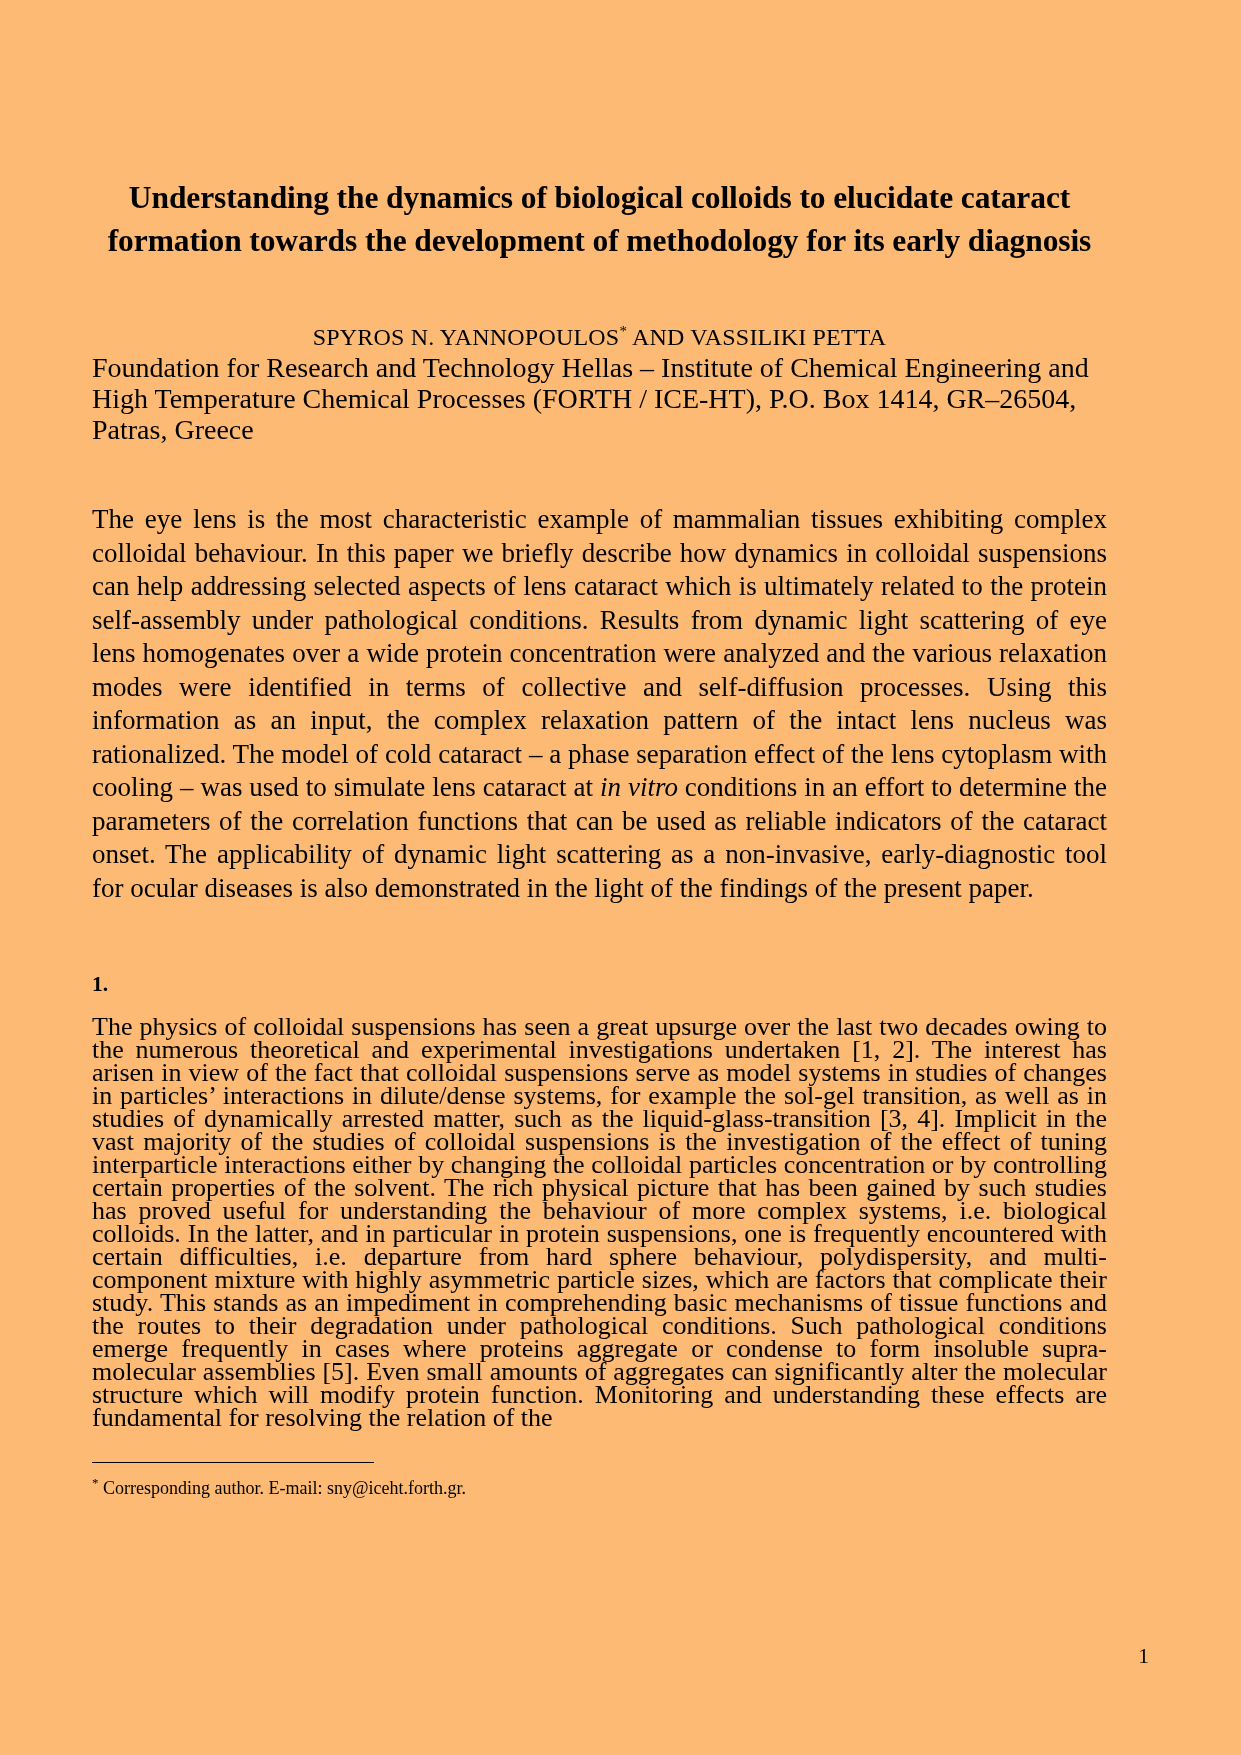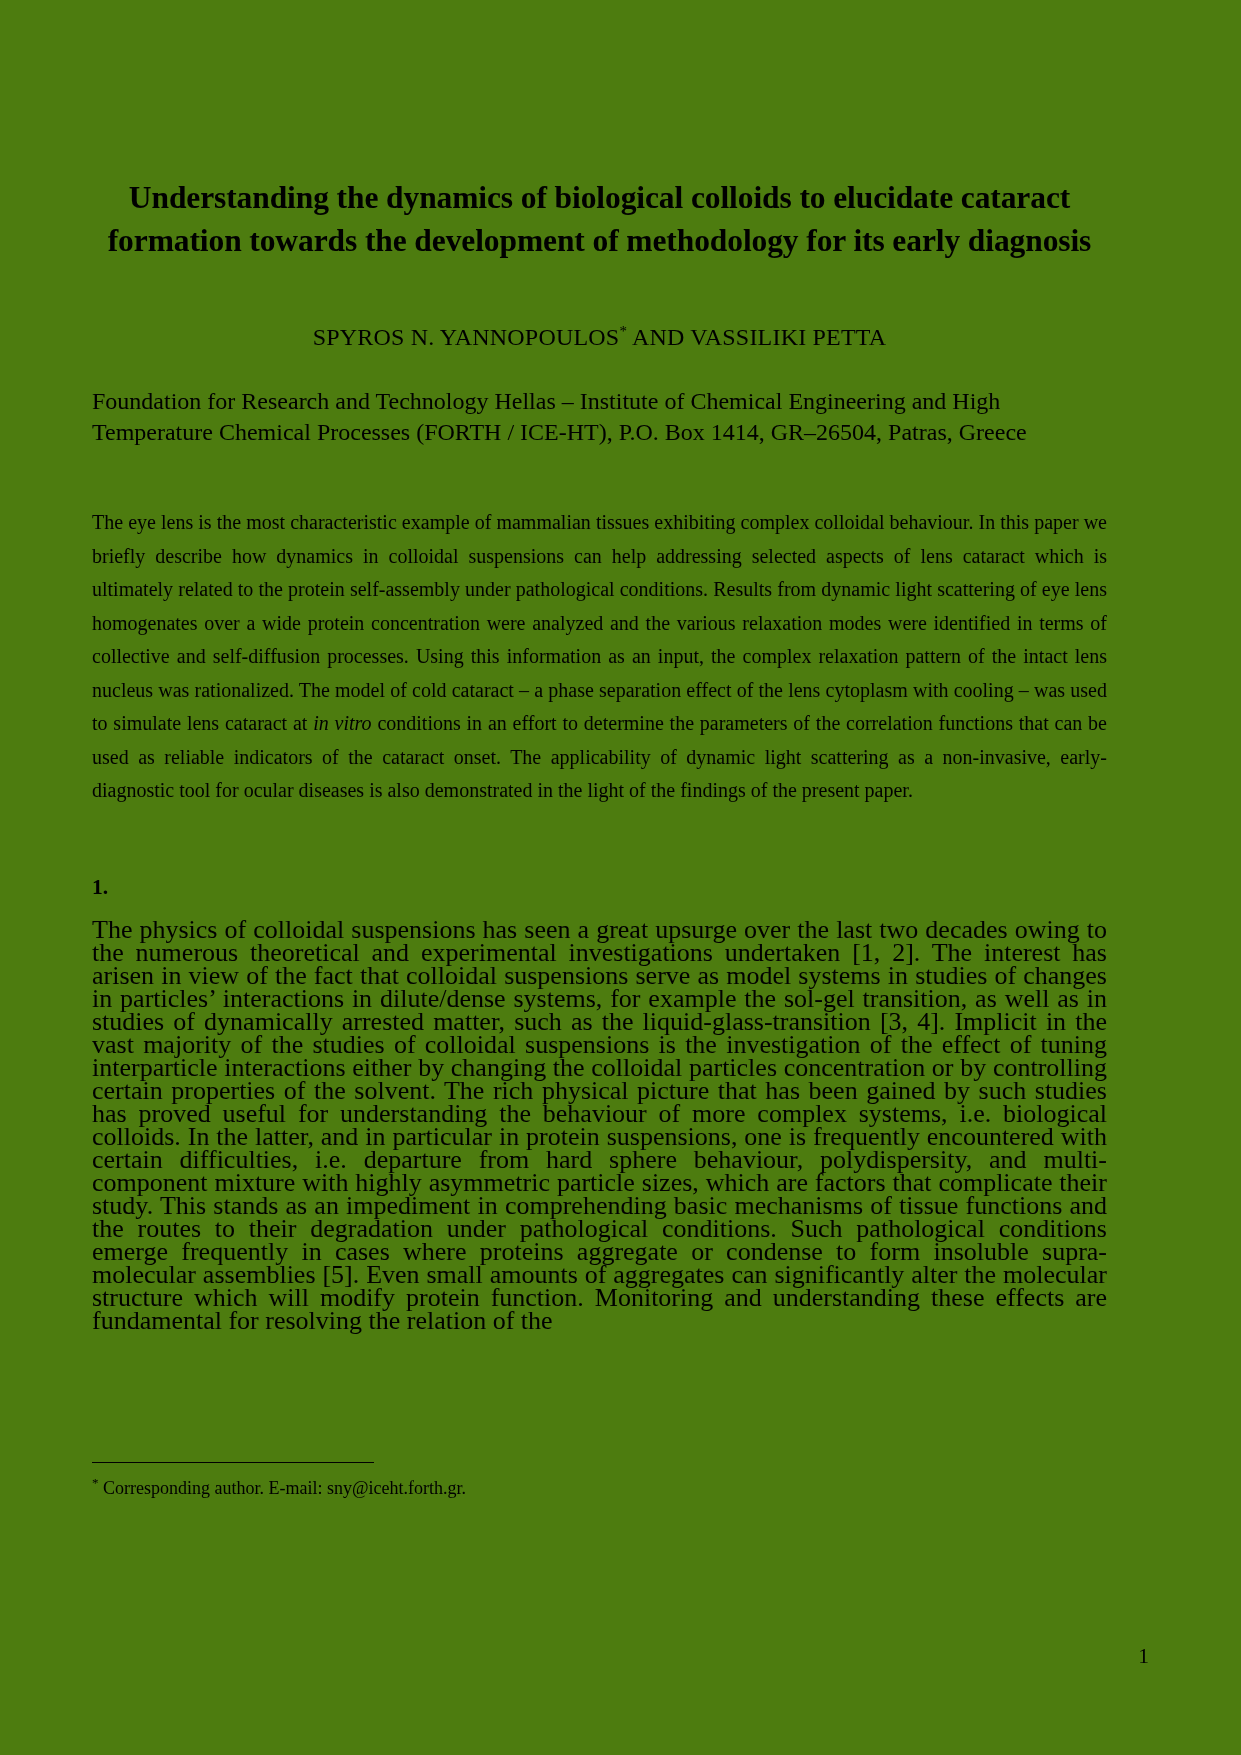--- a/index.html
+++ b/index.html
@@ -8,21 +8,21 @@
     background: #ffffff;
   }
   body {
     font-family: "Liberation Serif", "DejaVu Serif", serif;
     color: #000000;
   }
   .page {
     position: relative;
     width: 1241px;
     height: 1755px;
-    background: #4d7c0f;
+    background: #fdba74;
     overflow: hidden;
     box-sizing: border-box;
   }
   .content {
     position: absolute;
     left: 92px;
     top: 0;
     width: 1015px;
   }
 
@@ -46,29 +46,28 @@
     letter-spacing: 0.2px;
   }
   .authors sup {
     font-size: 15px;
     vertical-align: super;
     line-height: 0;
   }
 
   
   .affiliation {
-    font-size: 24px;
+    font-size: 28px;
     line-height: 31px;
-    margin-top: 34px;
     text-align: left;
   }
 
   
   .abstract {
-    font-size: 20px;
+    font-size: 27px;
     line-height: 33.5px;
     margin-top: 58px;
     text-align: justify;
     text-justify: inter-word;
   }
 
   
   .section-heading {
     font-size: 21.5px;
     line-height: 30px;

